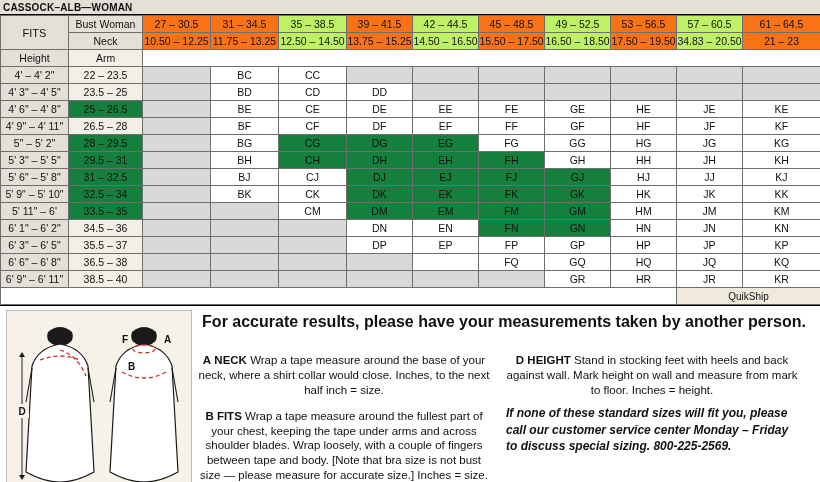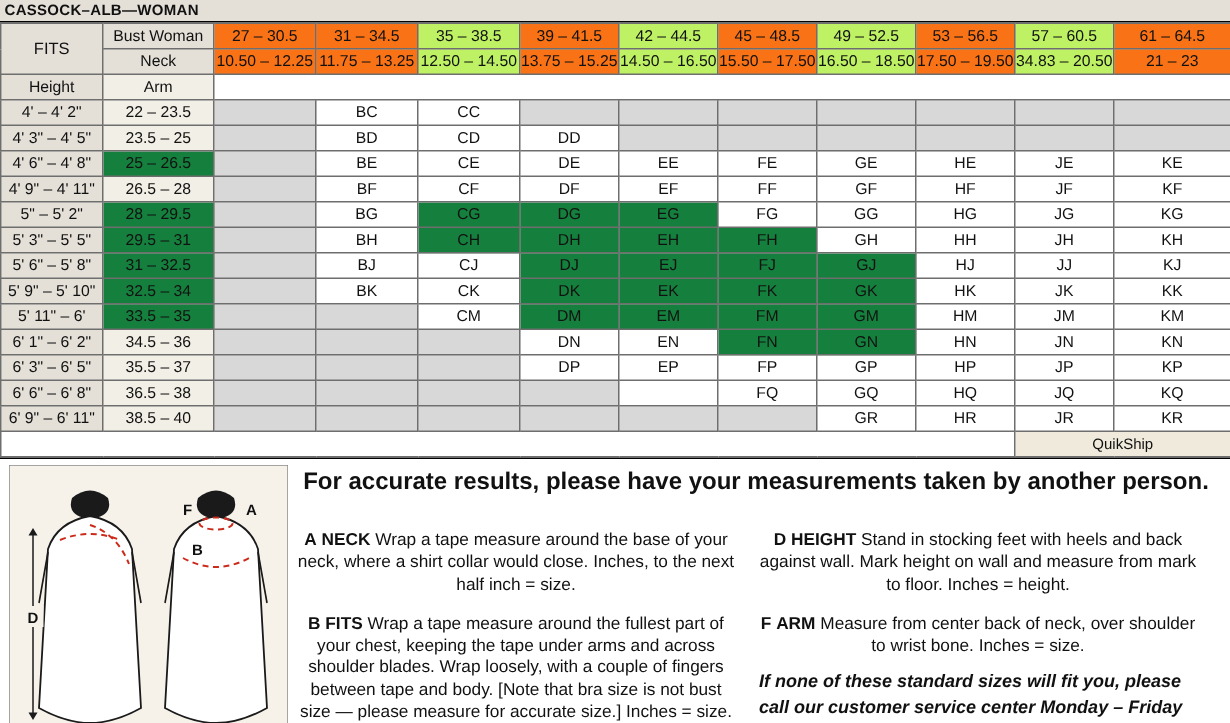--- a/index.html
+++ b/index.html
@@ -390,24 +390,19 @@
             <span class="k">FITS</span>
             <span>Wrap a tape measure around the fullest part of your chest, keeping the tape under arms and across shoulder blades. Wrap loosely, with a couple of fingers between tape and body. [Note that bra size is not bust size — please measure for accurate size.] Inches = size.</span>
           </p>
         </div>
         <div class="col">
           <p class="para">
             <span class="letter">D</span>
             <span class="k">HEIGHT</span>
             <span>Stand in stocking feet with heels and back against wall. Mark height on wall and measure from mark to floor. Inches = height.</span>
           </p>
-          <p class="para">
-            <span class="letter">F</span>
-            <span class="k">ARM</span>
-            <span>Measure from center back of neck, over shoulder to wrist bone. Inches = size.</span>
-          </p>
           <p class="closing">If none of these standard sizes will fit you, please call our customer service center Monday – Friday to discuss special sizing. 800-225-2569.</p>
         </div>
       </div>
     </div>
 
   </div>
 </div>
 
 </body></html>

